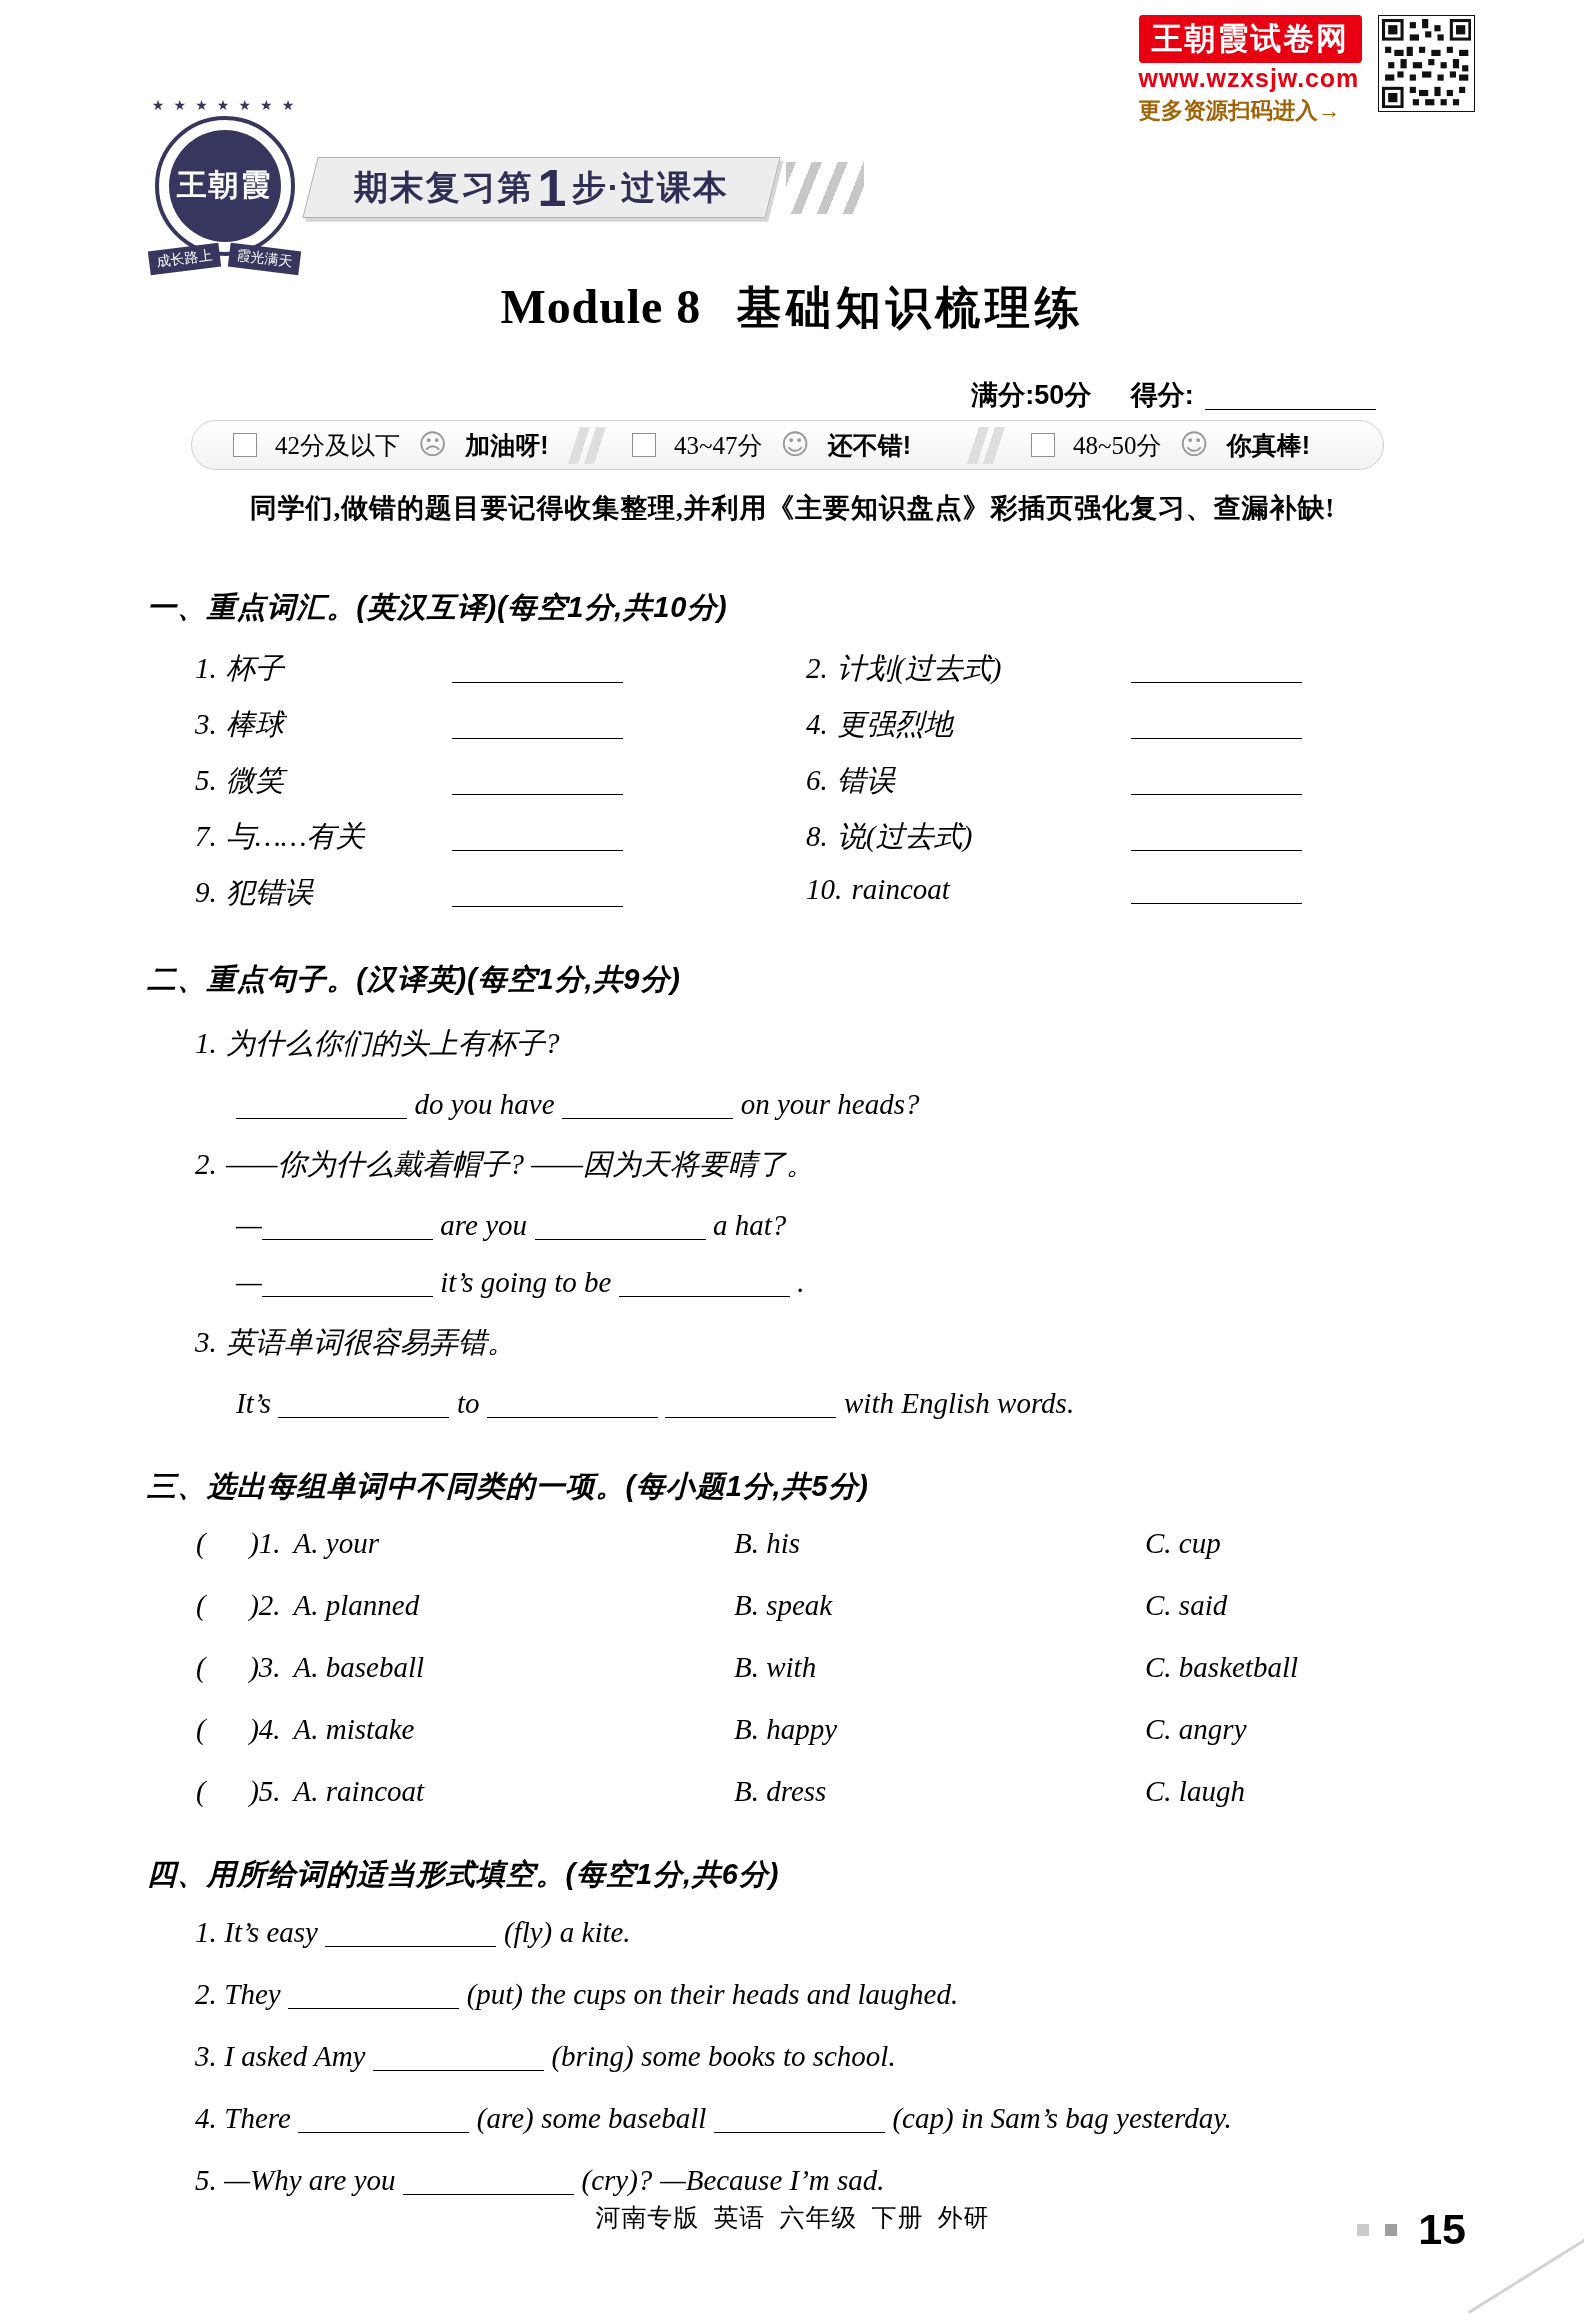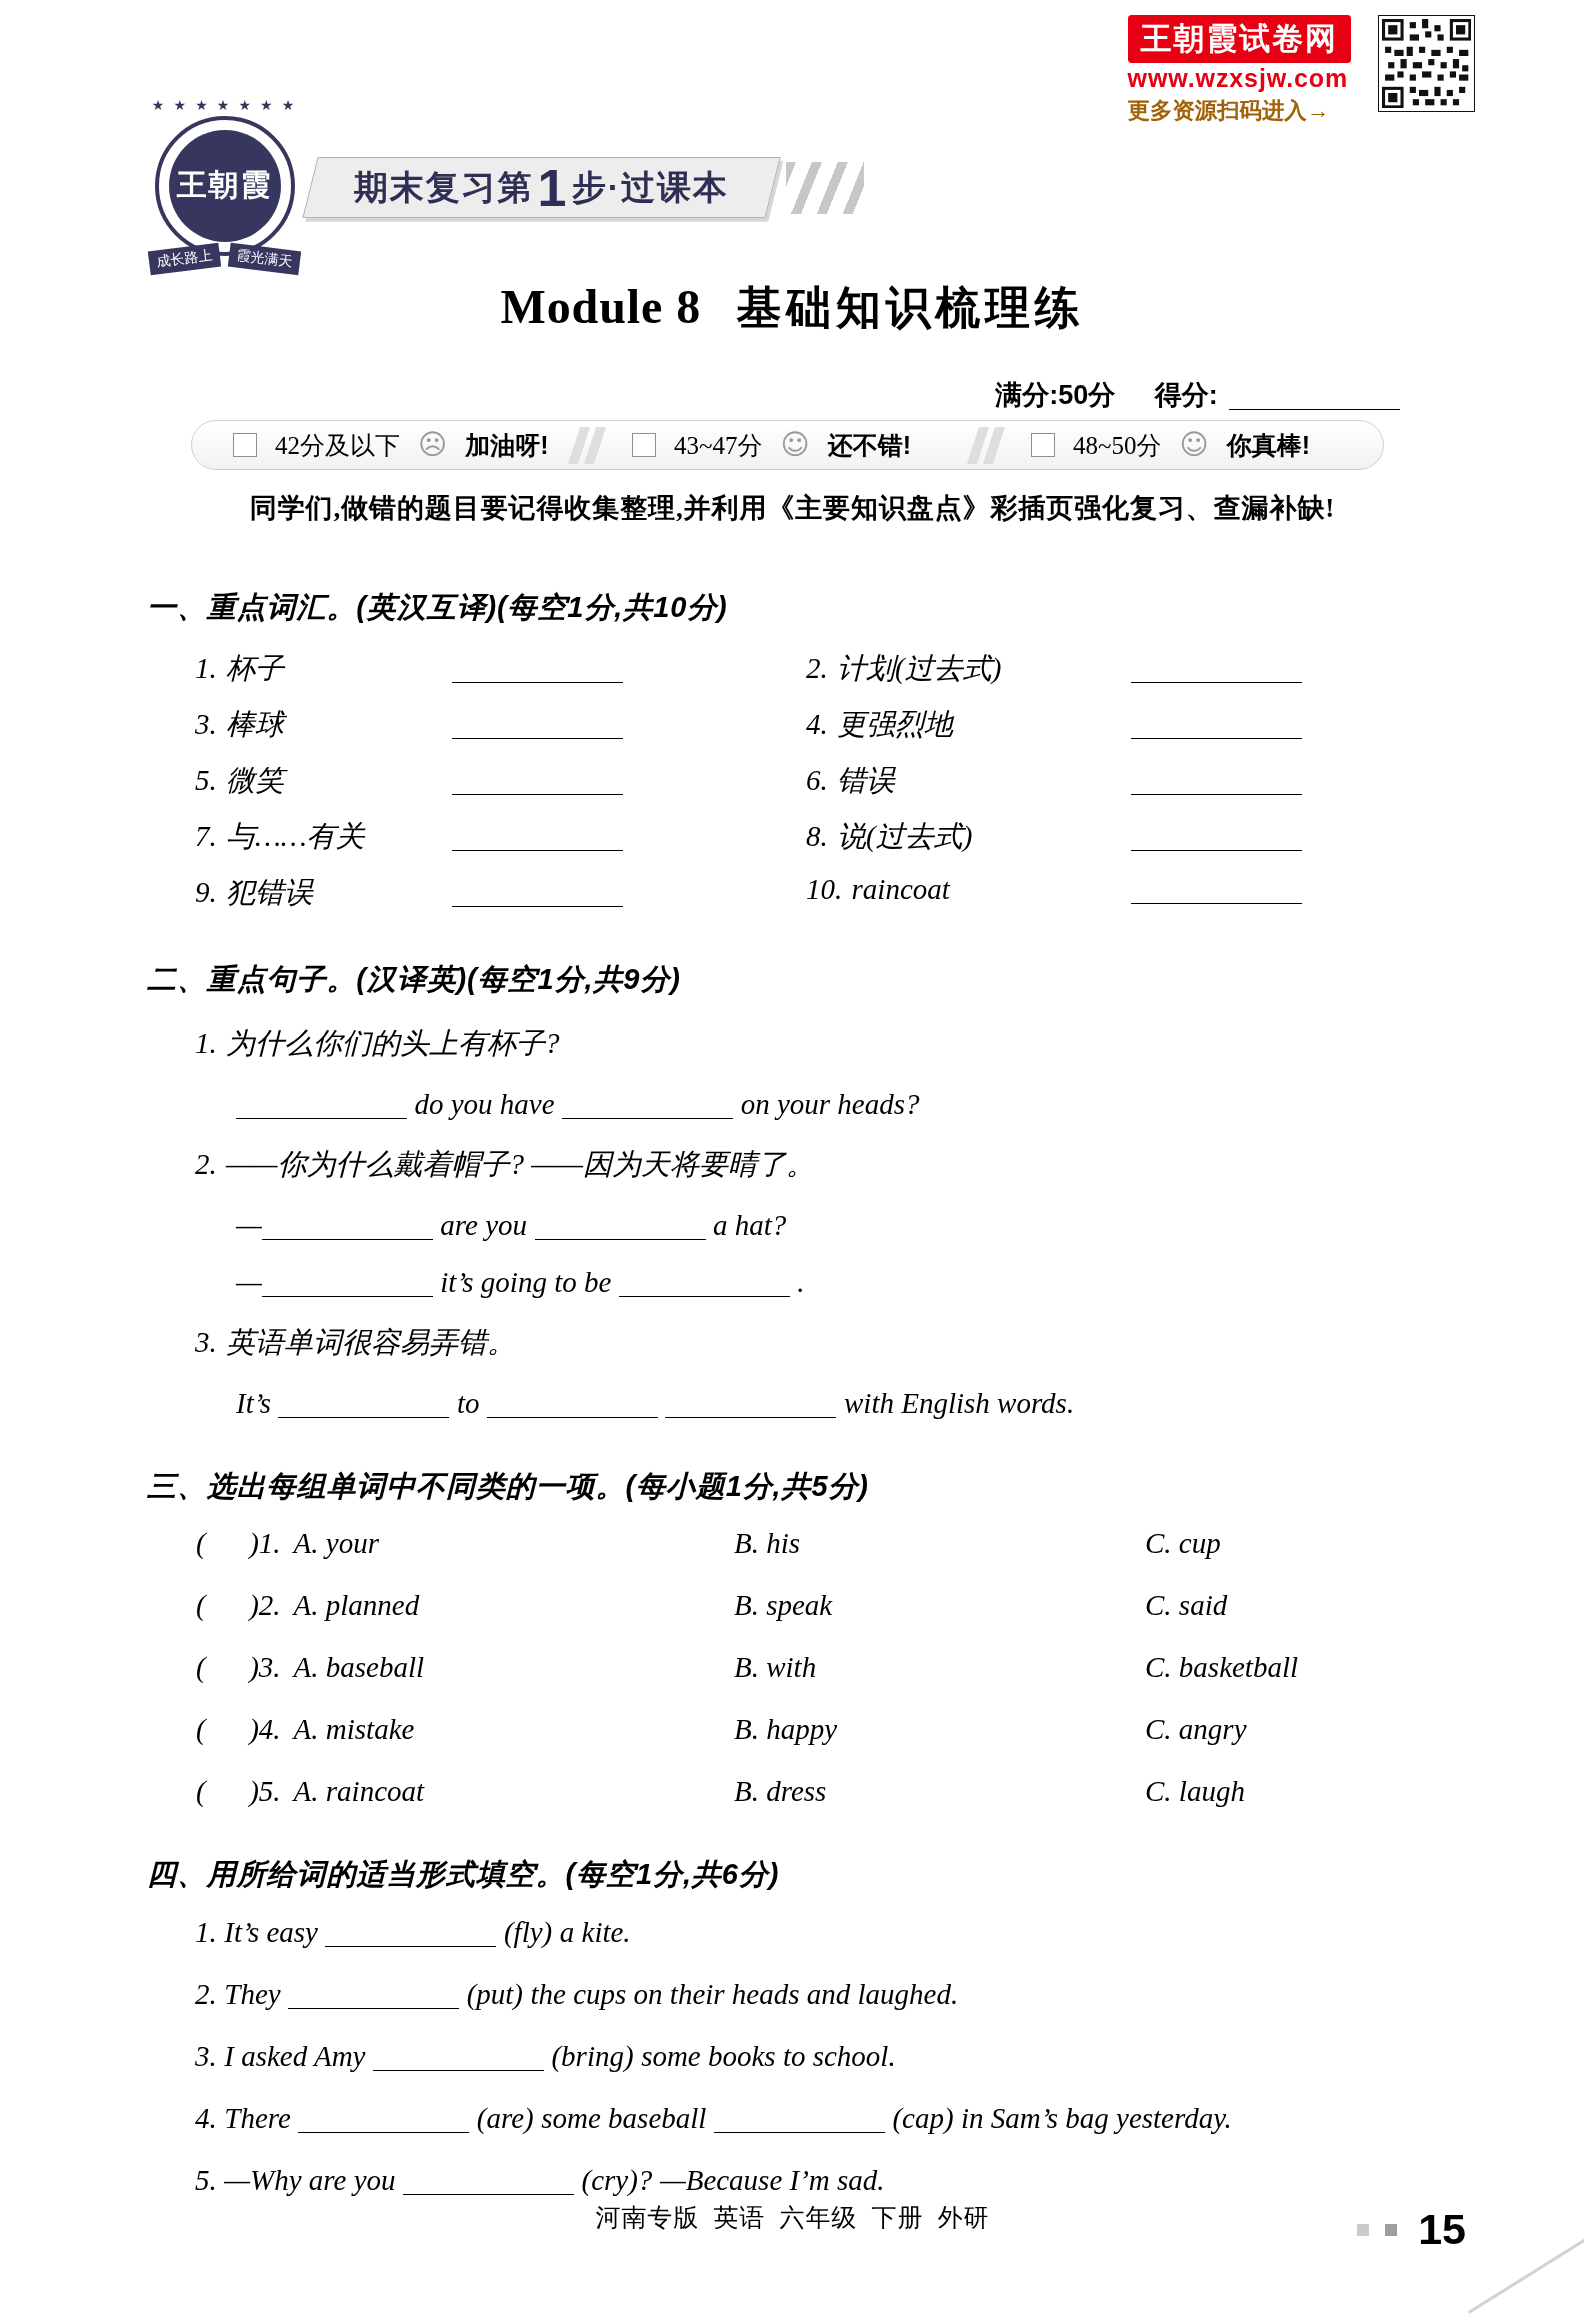--- a/index.html
+++ b/index.html
@@ -5,21 +5,21 @@
   * { box-sizing: border-box; }
   html,body { margin:0; padding:0; background:#fff; }
   .page {
     position:relative; width:1585px; height:2322px; margin:0 auto;
     background:#fff; color:#000;
     font-family:"Liberation Serif","DejaVu Serif",serif;
     overflow:hidden;
   }
 
   
-  .brand { position:absolute; top:15px; right:110px; display:flex; align-items:flex-start; gap:27px; }
+  .brand { position:absolute; top:15px; right:110px; display:flex; align-items:flex-start; gap:16px; }
   .brand-text { text-align:left; }
   .brand-name {
     display:inline-block; background:#e60012; color:#fff; font-weight:bold;
     font-family:"Liberation Sans",sans-serif; font-size:31px; padding:2.8px 13px;
     border-radius:3.7px; letter-spacing:1.9px;
   }
   .brand-url { color:#e60012; font-weight:bold; font-family:"Liberation Sans",sans-serif; font-size:25px; letter-spacing:0.9px; margin-top:1.9px; }
   .brand-hint { color:#a16207; font-weight:bold; font-family:"Liberation Sans",sans-serif; font-size:22.4px; margin-top:1.9px; }
   .qr { width:97px; height:97px; border:1.9px solid #111; padding:2.8px; background:#fff; }
   .qr svg { display:block; width:100%; height:100%; }
@@ -56,21 +56,21 @@
   .banner-stripes {
     width:78px; height:52px; margin-left:13px;
     background:repeating-linear-gradient(112deg,#c7c7c7 0 9.3px,transparent 9.3px 24px);
   }
 
   
   .title { position:absolute; top:278px; left:0; right:0; margin:0; text-align:center; font-weight:bold; }
   .title-en { font-family:"Liberation Serif",serif; font-size:48px; letter-spacing:0.9px; margin-right:28px; }
   .title-cn { font-family:"Liberation Sans",sans-serif; font-size:45px; font-weight:900; letter-spacing:4.7px; }
 
-  .score-line { position:absolute; top:377px; right:185px; font-family:"Liberation Sans",sans-serif; font-weight:bold; font-size:27px; }
+  .score-line { position:absolute; top:377px; right:209px; font-family:"Liberation Sans",sans-serif; font-weight:bold; font-size:27px; }
   .score-got { margin-left:32px; }
   .score-blank { width:140px; margin-left:3.7px; }
 
   .blank {
     display:inline-block; width:171px; height:1em;
     border-bottom:1.9px solid #000; vertical-align:-5.6px;
   }
 
   
   .score-bar {

